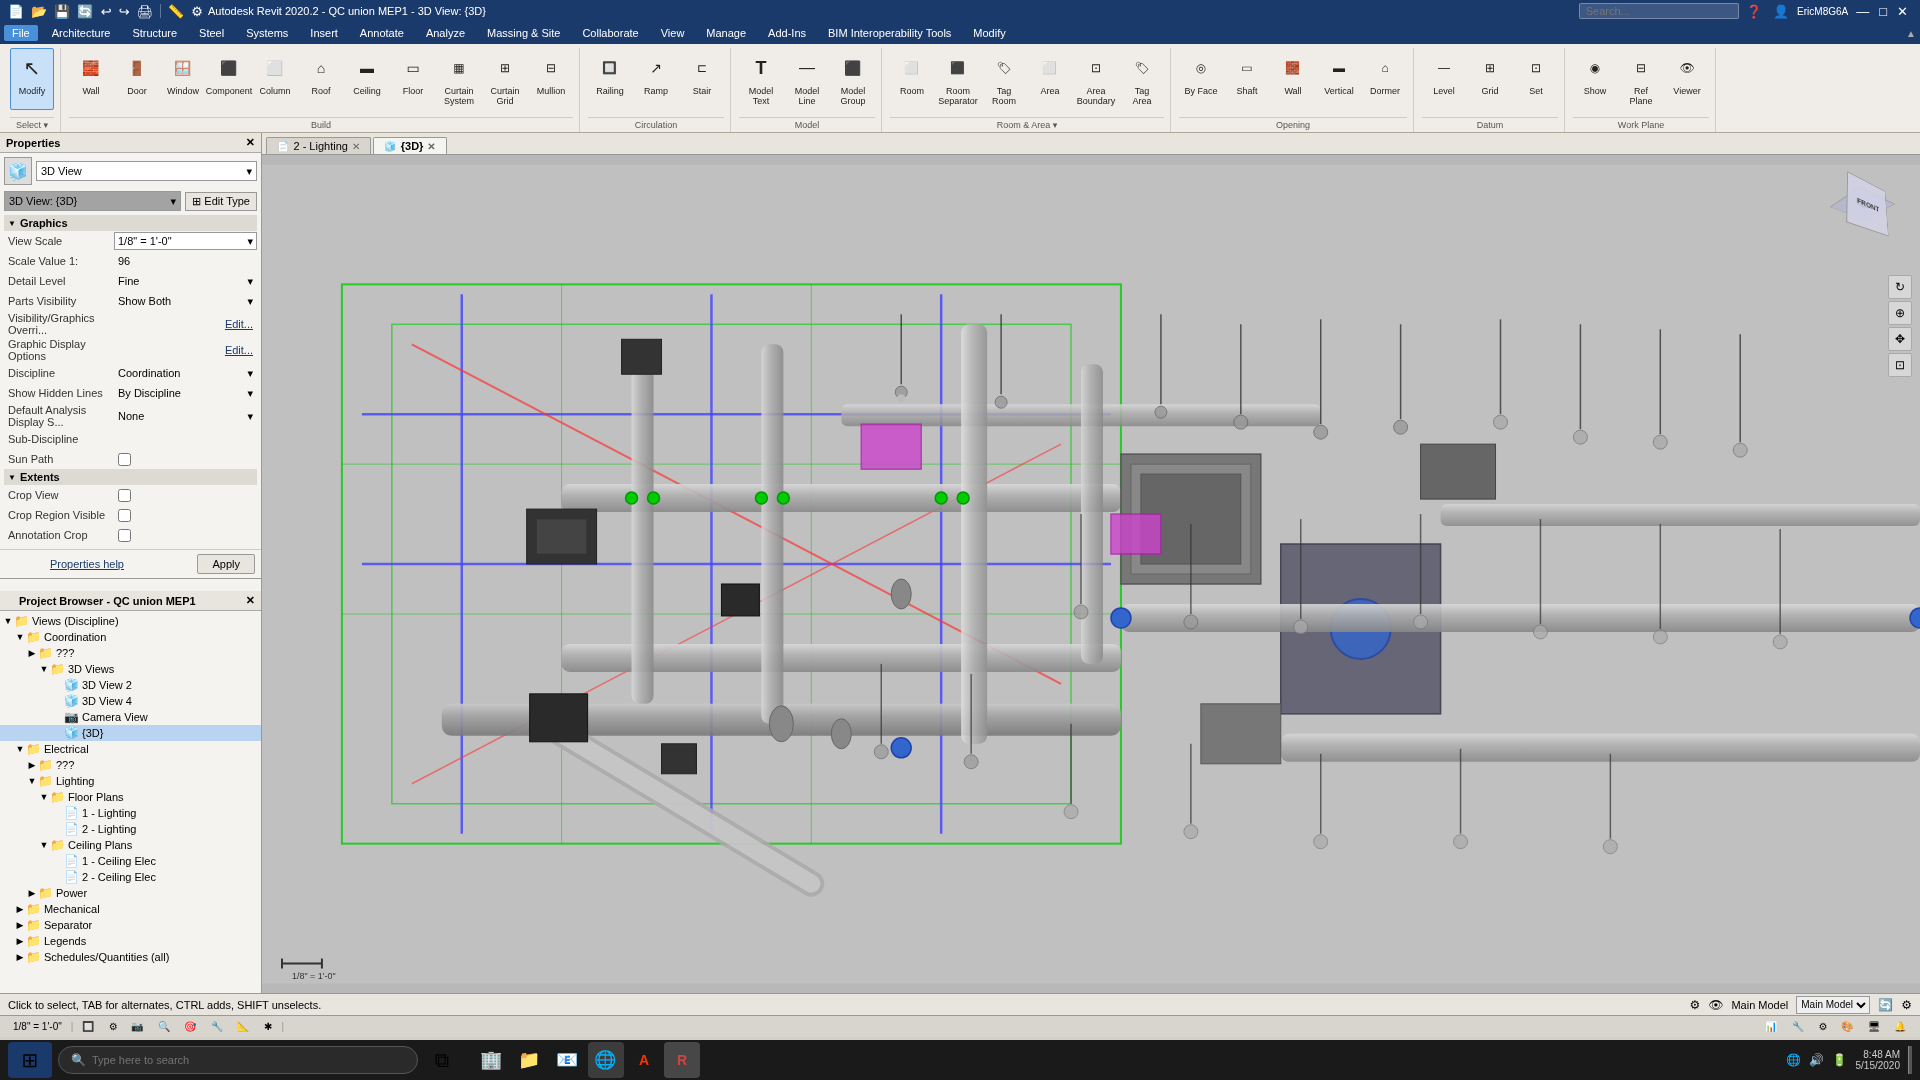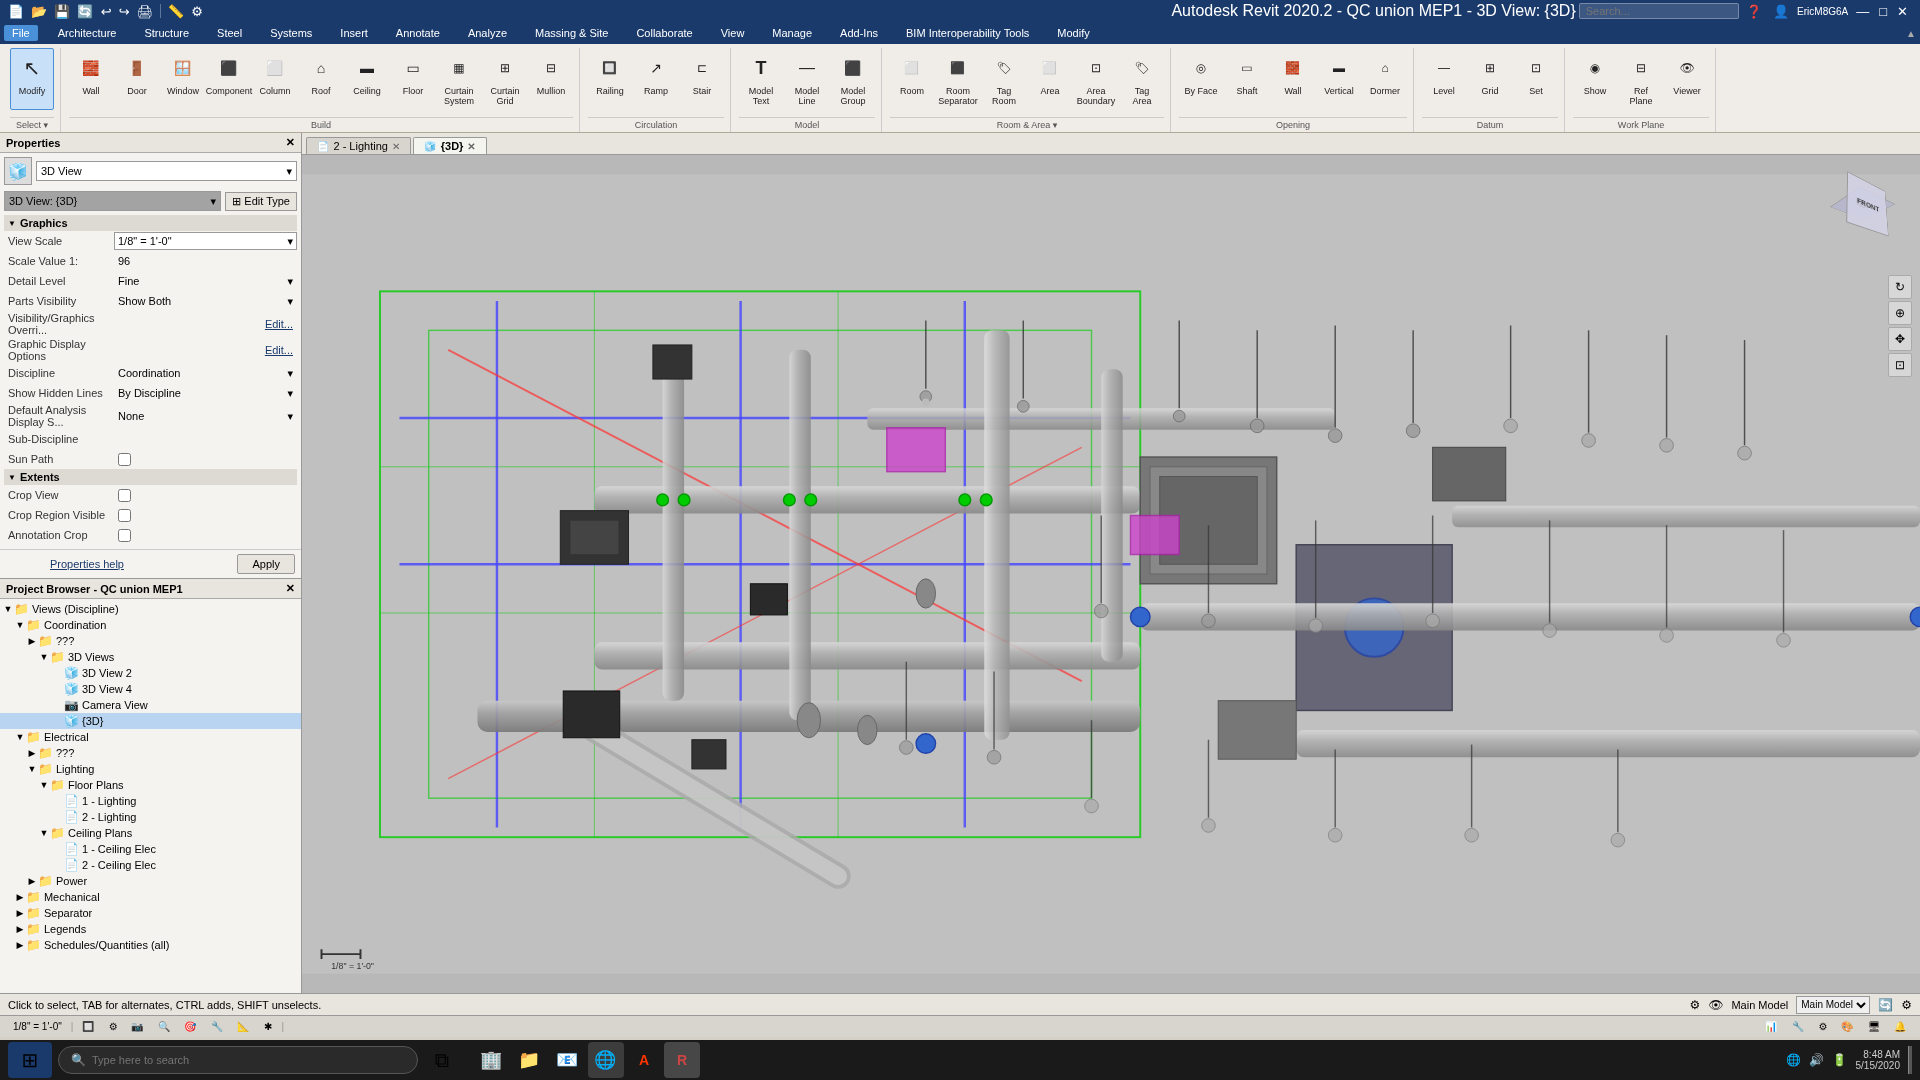--- a/index.html
+++ b/index.html
@@ -9,21 +9,21 @@
     #ribbon {
       background: #f0ede8;
       border-bottom: 1px solid #b0a898;
     }
     #menu-bar {
       height: 22px;
       background: #1a3a6b;
       display: flex;
       align-items: center;
       padding: 0 4px;
-      gap: 12px;
+      gap: 6px;
     }
     #menu-bar .menu-item {
       color: #fff;
       padding: 2px 8px;
       font-size: 11px;
       cursor: pointer;
       border-radius: 2px;
     }
     #menu-bar .menu-item:hover, #menu-bar .menu-item.active { background: #2a5aab; }
     #menu-bar .menu-item.active { background: #4a90d9; }
@@ -413,21 +413,21 @@
     #qa-row {
       height: 22px;
       background: #1a3a6b;
       display: flex;
       align-items: center;
       padding: 0 6px;
       gap: 3px;
     }
     .qa-icon { color: #fff; font-size: 13px; cursor: pointer; padding: 1px 2px; }
     .qa-sep { width: 1px; height: 14px; background: rgba(255,255,255,0.3); margin: 0 2px; }
-    .qa-title { color: #fff; font-size: 16px; flex: 1; text-align: right; }
+    .qa-title { color: #fff; font-size: 11px; flex: 1; text-align: left; }
 
     
     #info-center {
       display: flex;
       align-items: center;
       gap: 6px;
       color: #fff;
       font-size: 11px;
       padding-right: 4px;
     }
@@ -677,21 +677,21 @@
           <span>Viewer</span>
         </div>
       </div>
       <div class="ribbon-group-label">Work Plane</div>
     </div>
   </div>
 </div>
 
 <div id="main-layout" style="display: flex; height: 860px; position: relative;">
 
-  <div id="left-panel" style="width:302px; background:#f5f3f0; border-right:1px solid #999; display:flex; flex-direction:column; overflow:hidden; flex-shrink:0;">
+  <div id="left-panel" style="width:262px; background:#f5f3f0; border-right:1px solid #999; display:flex; flex-direction:column; overflow:hidden; flex-shrink:0;gap:12px;">
 
     <div id="properties-panel" style="flex:0 0 auto; border-bottom:1px solid #999;">
       <div id="properties-header" style="background:#e8e4de; padding:3px 6px; display:flex; justify-content:space-between; align-items:center; border-bottom:1px solid #aaa;">
         <span style="font-weight:bold; font-size:11px;">Properties</span>
         <span style="cursor:pointer; font-size:11px;">✕</span>
       </div>
 
       <div style="padding:4px;">
 
         <div class="prop-type-selector">
@@ -820,21 +820,21 @@
       </div>
 
       <div id="properties-footer" style="display:flex; justify-content:space-between; align-items:center; padding:4px 6px; border-top:1px solid #ccc;">
         <span class="properties-help">Properties help</span>
         <button class="apply-btn">Apply</button>
       </div>
     </div>
 
     <div id="project-browser" style="flex:1; overflow:hidden; display:flex; flex-direction:column;">
       <div id="project-browser-header" style="background:#e8e4de; padding:3px 6px; display:flex; justify-content:space-between; align-items:center; border-bottom:1px solid #aaa; flex-shrink:0;">
-        <span style="font-weight:bold; font-size:11px;">Project Browser - QC union MEP1</span>
+        <span style="font-weight:bold; font-size:11px;margin-left:13px;">Project Browser - QC union MEP1</span>
         <span style="cursor:pointer; font-size:11px;">✕</span>
       </div>
       <div id="project-browser-tree" style="flex:1; overflow-y:auto; padding:2px 0; font-size:11px;">
 
         <div class="tree-item" style="padding-left:2px;">
           <span class="tree-expand">▼</span>
           <span class="tree-icon">📁</span>
           <span class="tree-label">Views (Discipline)</span>
         </div>
 

